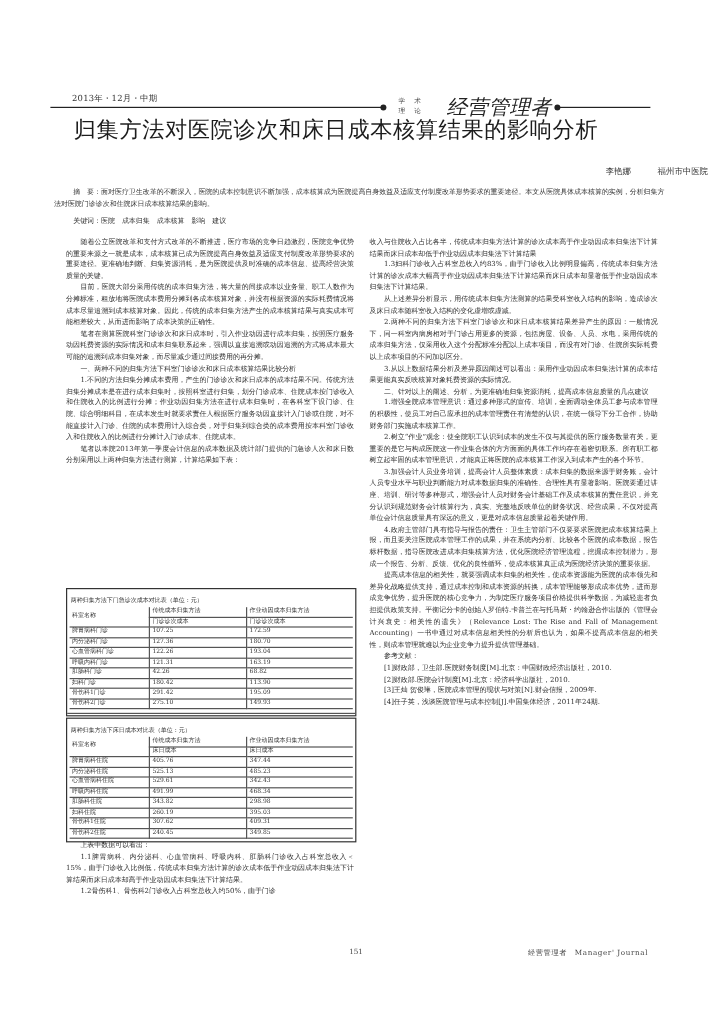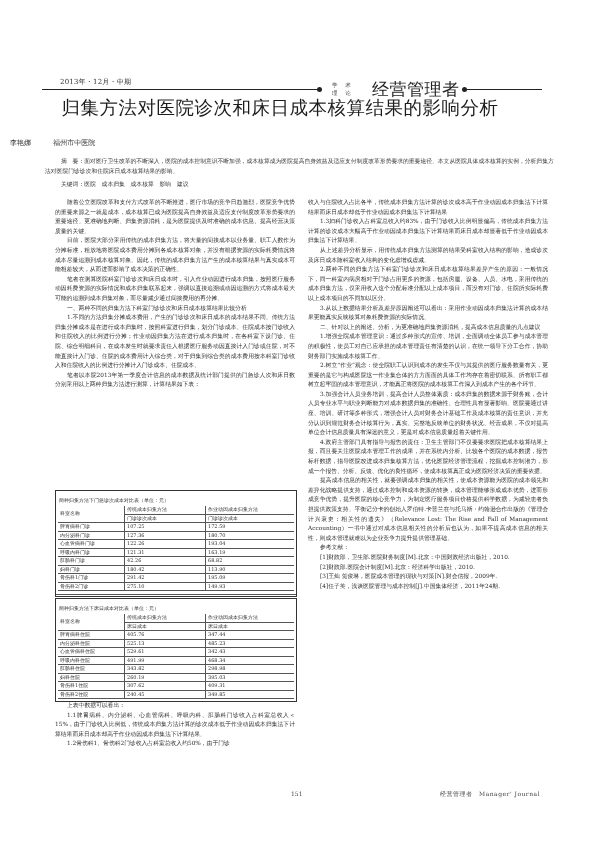--- a/index.html
+++ b/index.html
@@ -3,26 +3,26 @@
 <meta charset="utf-8">
 <style>
   html, body { margin:0; padding:0; background:#ffffff; }
   body { width:600px; height:850px; position:relative; overflow:hidden;
          font-family:"DejaVu Serif", "Liberation Serif", serif; color:#2a2a2a; }
   .header { position:absolute; left:42px; top:74px; width:500px; height:32px; }
   .hdr-date { position:absolute; left:18px; top:3px; font-size:7px; color:#333; letter-spacing:0.2px; }
   .hdr-line-left { position:absolute; left:0; top:15px; width:278px; height:1px; background:#222; }
   .hdr-dot-left { position:absolute; left:275px; top:13px; width:5px; height:5px; border-radius:50%; background:#222; }
   .hdr-column { position:absolute; left:290px; top:7px; font-size:5.5px; line-height:8px; color:#444; letter-spacing:3px; width:26px; }
-  .hdr-journal { position:absolute; left:330px; top:4px; font-size:17px; color:#222; letter-spacing:0.5px; }
+  .hdr-journal { position:absolute; left:330px; top:4px; font-size:17px; color:#222; letter-spacing:0.5px;font-style:italic; }
   .hdr-dot-right { position:absolute; left:420px; top:13px; width:5px; height:5px; border-radius:50%; background:#222; }
   .hdr-line-right { position:absolute; left:423px; top:15px; width:77px; height:1px; background:#222; }
 
   .title { position:absolute; left:0; width:560px; top:95px; text-align:center; font-size:18.5px; color:#1c1c1c; letter-spacing:0.5px; }
-  .author { position:absolute; left:0; width:600px; top:138px; text-align:left; font-size:7px; color:#333; }
+  .author { position:absolute; left:0; width:600px; top:138px; text-align:right; font-size:7px; color:#333; }
   .author span { margin:0 10px; }
   .abstract { position:absolute; left:45px; width:510px; top:157px; font-size:5.8px; line-height:9.5px; color:#333; text-indent:16px; }
   .keywords { position:absolute; left:61px; top:180px; font-size:5.8px; color:#333; }
 
   .col { position:absolute; top:198px; width:240px; font-size:5.8px; line-height:9.6px; color:#2e2e2e; text-align:justify; }
   .col-left { left:55px; }
   .col-right { left:308px; top:198px; }
   .col p { margin:0; text-indent:12px; }
   .col p.noindent { text-indent:0; }
 

